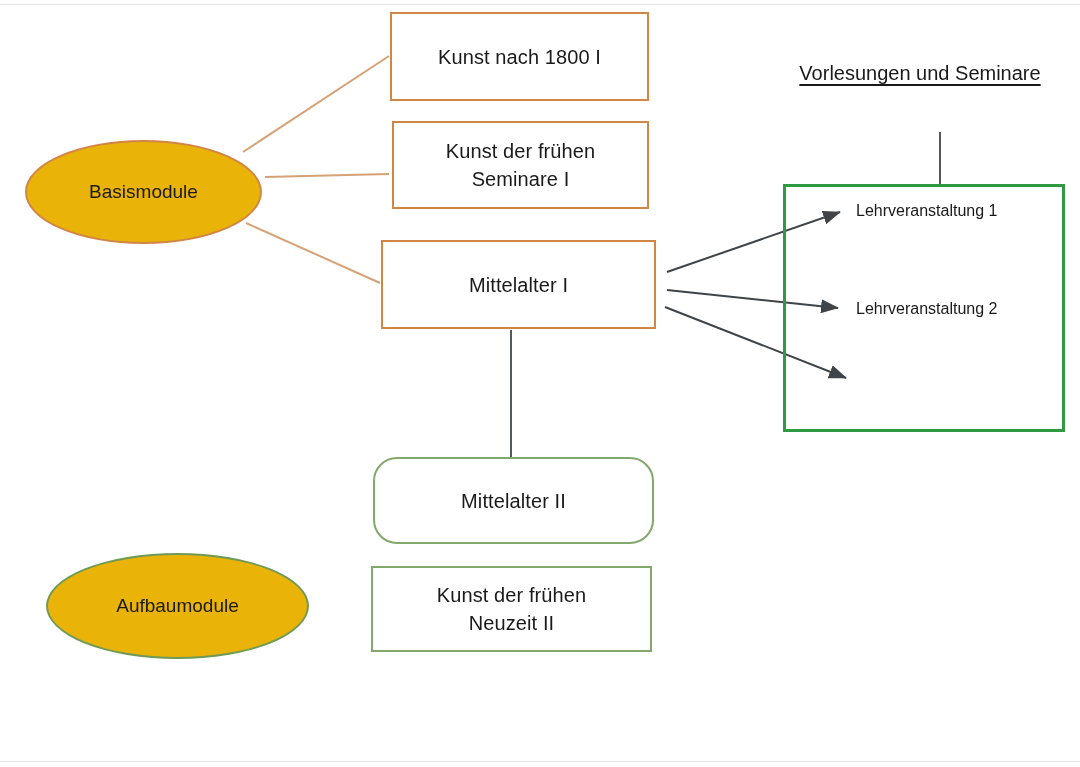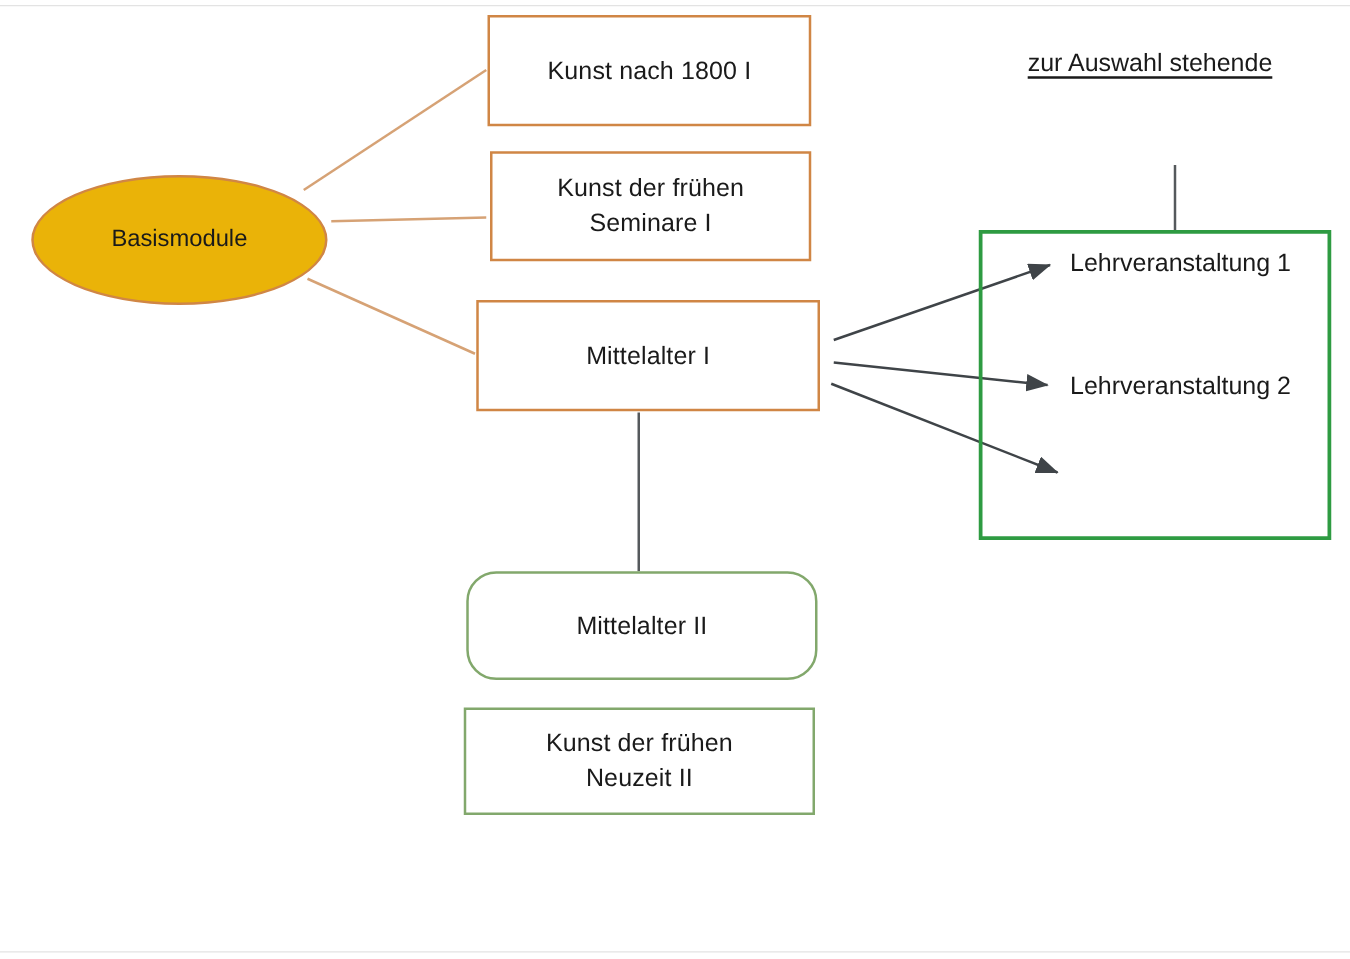--- a/index.html
+++ b/index.html
@@ -81,21 +81,21 @@
 
   
   #course-container {
     position: absolute;
     box-sizing: border-box;
     border: 3px solid #2e9b42;
     background: transparent;
   }
   .course-item {
     position: absolute;
-    font-size: 20px;
+    font-size: 16px;
     line-height: 26px;
     color: #1a1a1a;
     white-space: nowrap;
   }
 
   
   #selection-heading {
     position: absolute;
     left: 760px;
     top: 40px;
@@ -155,35 +155,38 @@
     <span class="node-label">
       <span>Kunst der frühen</span><br>
       <span>Seminare I</span>
     </span>
   </div>
 
   <div class="node-box box-basis" style="left:381px; top:240px; width:275px; height:89px;">
     <span class="node-label">Mittelalter I</span>
   </div>
 
+  <div class="node-ellipse ellipse-aufbau" style="left:46px; top:553px; width:263px; height:106px;">
+    <span class="node-label">Aufbaumodule</span>
+  </div>
 
   <div class="node-box box-aufbau" style="left:373px; top:457px; width:281px; height:87px;border-radius:24px;">
     <span class="node-label">Mittelalter II</span>
   </div>
 
   <div class="node-box box-aufbau" style="left:371px; top:566px; width:281px; height:86px;">
     <span class="node-label">
       <span>Kunst der frühen</span><br>
       <span>Neuzeit II</span>
     </span>
   </div>
 
 
   <div id="selection-heading">
-    <span class="heading-line line-1">zur Auswahl stehende</span>
+    <span class="heading-line line-2">Vorlesungen und Seminare</span>
   </div>
 
   <div id="course-container" style="left:783px; top:184px; width:282px; height:248px;">
   </div>
 
   <div class="course-item" style="left:856px; top:198px;">
     <span>Lehrveranstaltung 1</span>
   </div>
   <div class="course-item" style="left:856px; top:296px;">
     <span>Lehrveranstaltung 2</span>

